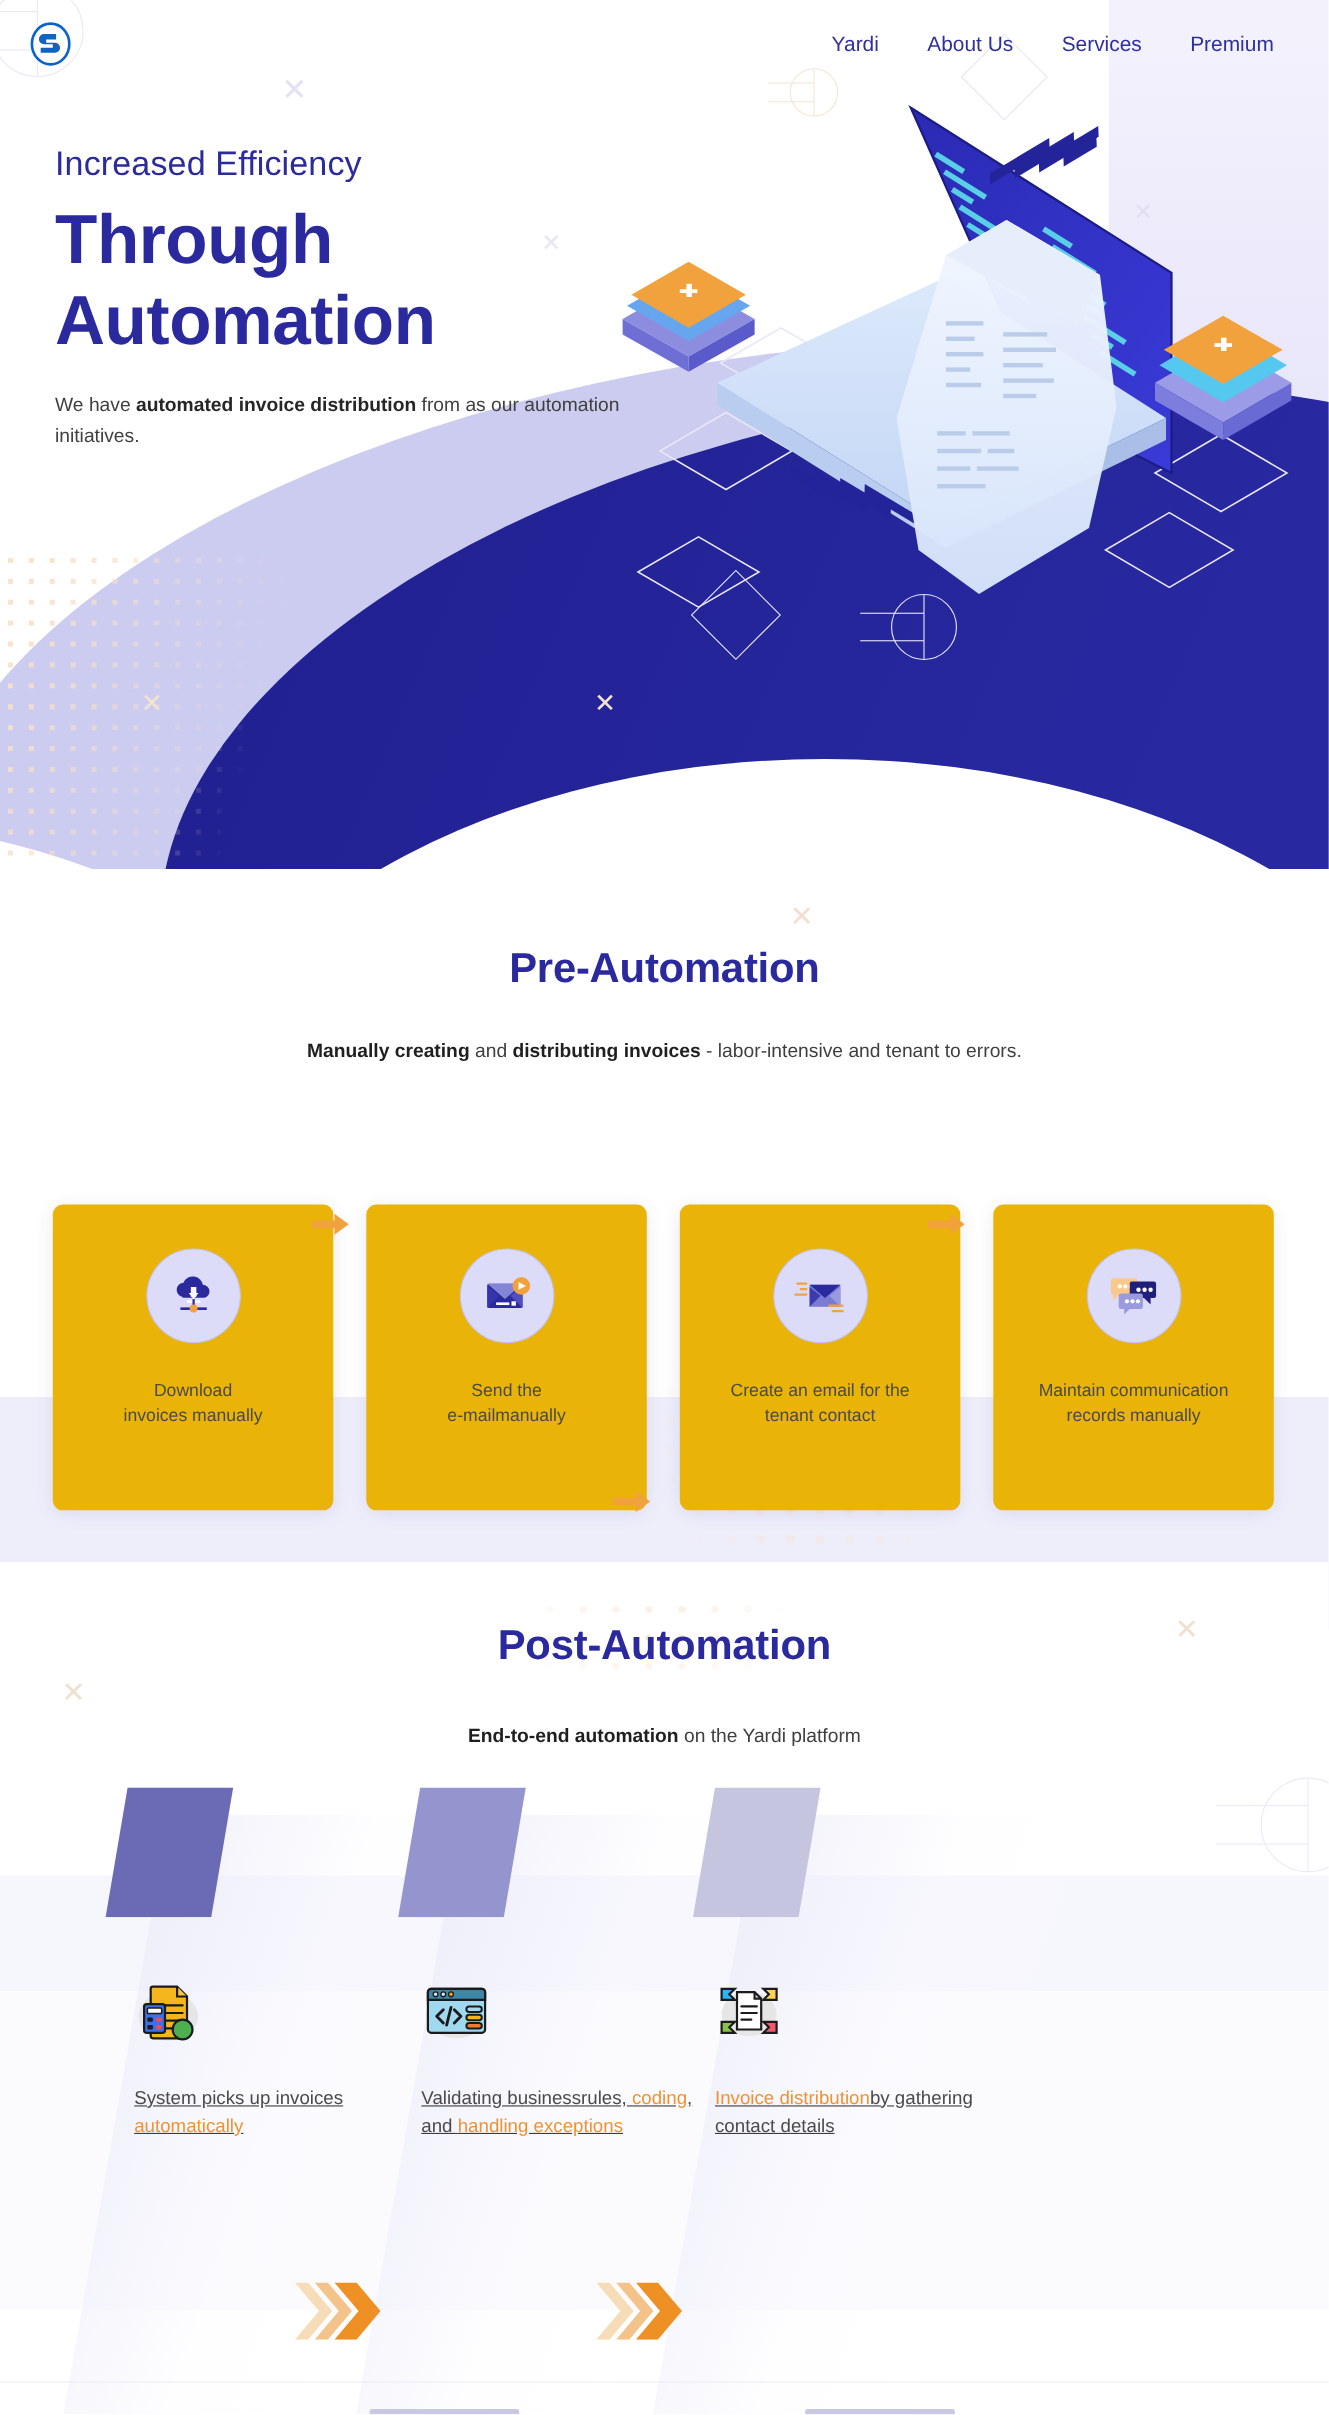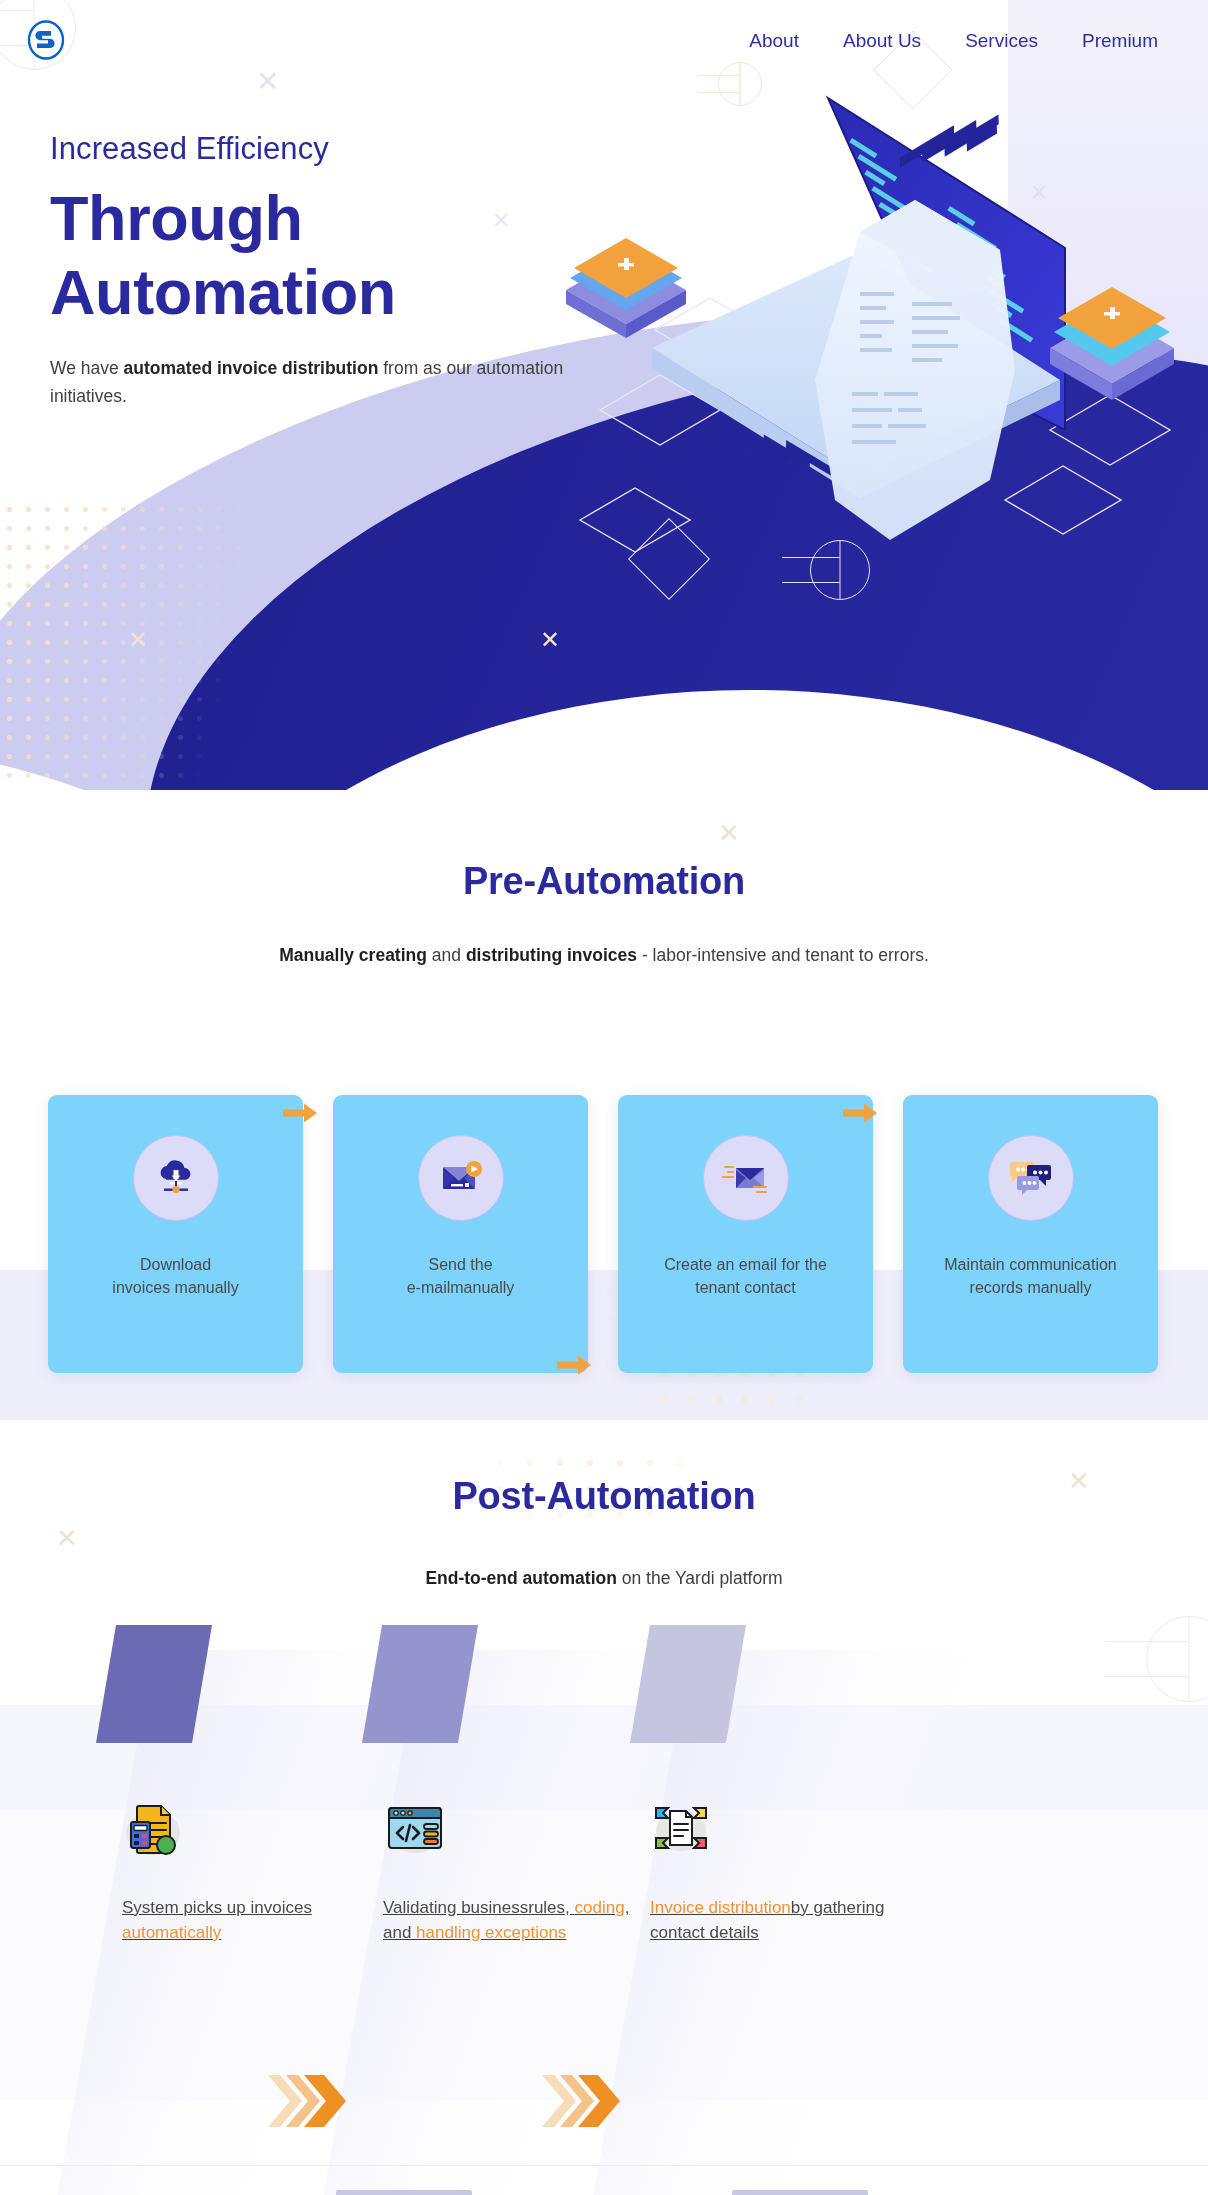--- a/index.html
+++ b/index.html
@@ -102,21 +102,21 @@
     font-size:38px; font-weight:700; color:#2a2a9e; letter-spacing:-.2px;
   }
   .section-sub {
     position:absolute; left:0; right:0; text-align:center;
     font-size:17.5px; color:#3f3f3f;
   }
   .section-sub b { font-weight:700; color:#1f1f1f; }
 
   .cards { position:absolute; left:48px; top:305px; width:1112px; display:flex; gap:30px; }
   .card {
-    position:relative; width:255px; height:278px; background:#7dd3fc;
+    position:relative; width:255px; height:278px; background:#eab308;
     border-radius:9px; box-shadow:0 3px 16px rgba(60,60,120,.10);
     display:flex; flex-direction:column; align-items:center;
     padding-top:40px; z-index:3;
   }
   .card-ico {
     width:86px; height:86px; border-radius:50%;
     background:#dddcf8; border:1.5px solid #c3c2f0;
     display:flex; align-items:center; justify-content:center;
   }
   .card-txt {
@@ -189,21 +189,21 @@
     <div class="glyph x" style="left:540px; top:628px; font-size:24px; color:#f3e3d2;">✕</div>
 
     <div class="logo-wrap">
       <svg width="40" height="40" viewBox="0 0 40 40" aria-hidden="true">
         <ellipse cx="20" cy="20" rx="17" ry="18.5" fill="#ffffff" stroke="#0a63c9" stroke-width="2.4"></ellipse>
         <path d="M25 11 H14 a4.6 4.6 0 0 0 0 9.2 h8 v3.2 h-11 v4.6 h13 a4.6 4.6 0 0 0 0-9.2 h-8 v-3 h9 z" fill="#0f63c4"></path>
       </svg>
     </div>
 
     <nav class="nav">
-      <a href="#">About</a>
+      <a href="#">Yardi</a>
       <a href="#">About Us</a>
       <a href="#">Services</a>
       <a href="#">Premium</a>
     </nav>
 
     <div class="hero-content">
       <div class="eyebrow">Increased Efficiency</div>
       <h1 class="hero-title">
         <span>Through</span><br>
         <span>Automation</span>

